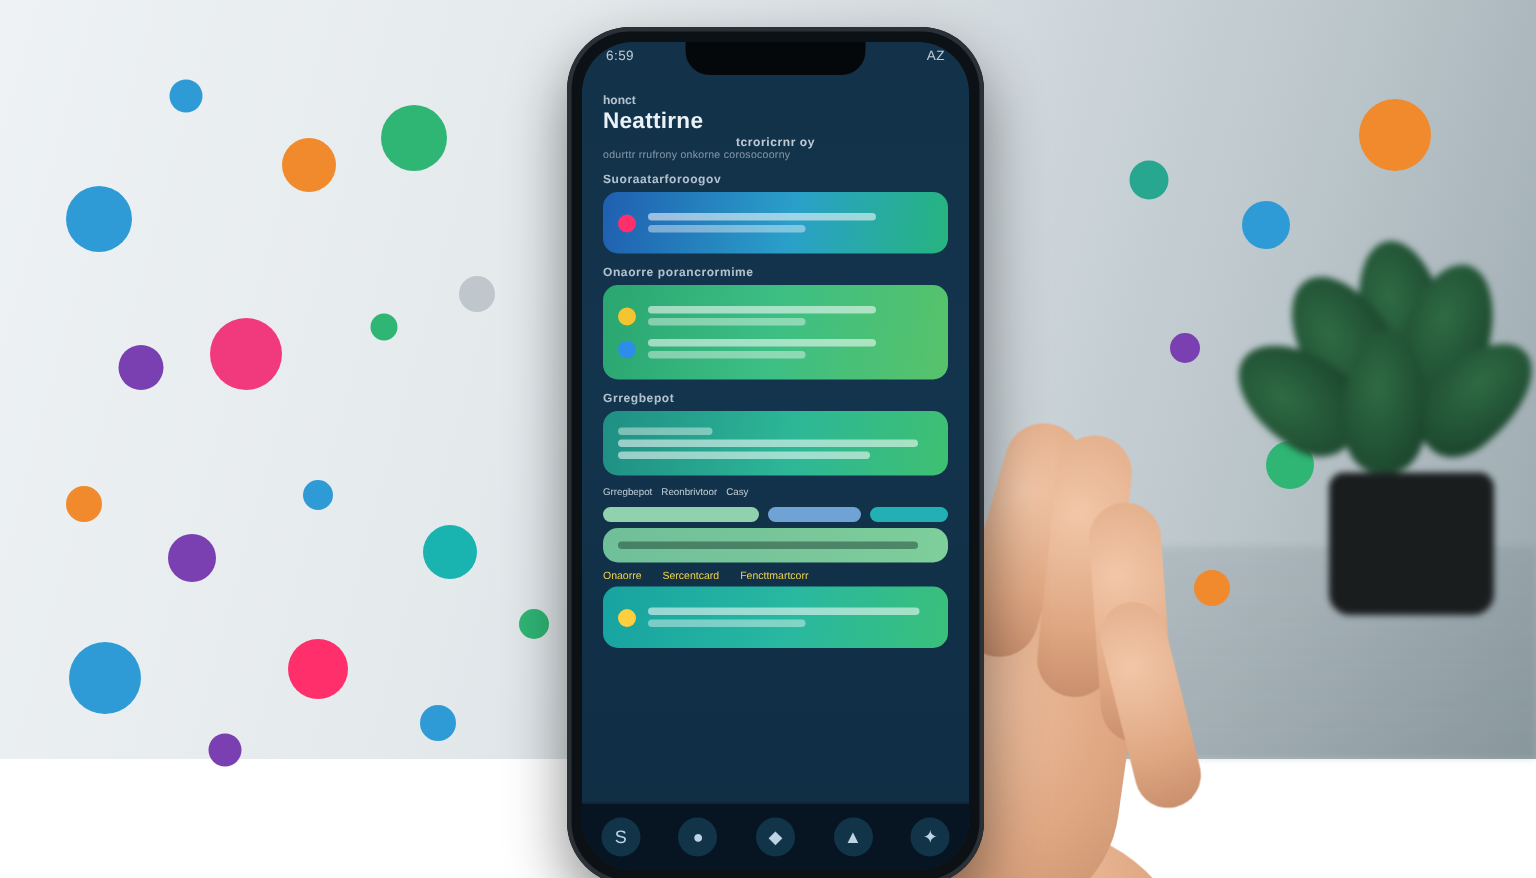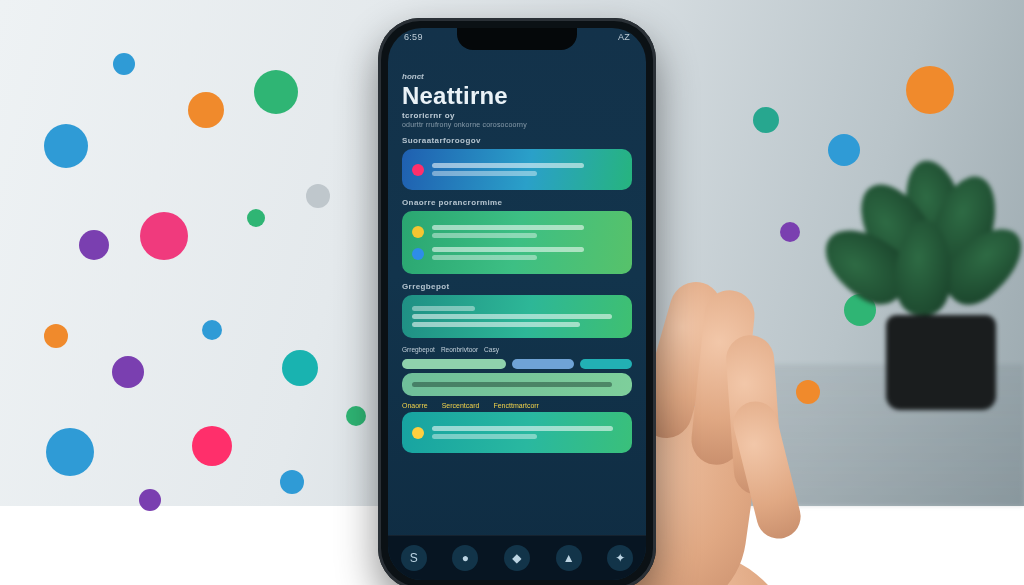--- a/index.html
+++ b/index.html
@@ -22,23 +22,23 @@
   .f3{position:absolute;left:300px;top:85px;width:48px;height:160px;border-radius:40px;transform:rotate(-4deg);}
   .f4{position:absolute;left:315px;top:150px;width:44px;height:140px;border-radius:40px;transform:rotate(-14deg);}
   .wrist{position:absolute;left:160px;top:300px;width:200px;height:160px;border-radius:50%;transform:rotate(10deg);}
   .cuff{position:absolute;left:150px;top:360px;width:260px;height:150px;background:#102034;border-radius:40px;transform:rotate(12deg);filter:blur(1px);}
   
   .phone{position:absolute;left:378px;top:18px;width:278px;height:572px;border-radius:42px;background:#0b1115;box-shadow:0 18px 40px rgba(0,0,0,.45),inset 0 0 0 3px #2a3036;}
   .screen{position:absolute;inset:10px;border-radius:34px;background:linear-gradient(180deg,#13324a 0%,#12344c 45%,#0f2c42 100%);overflow:hidden;color:#dbe6ee;}
   .notch{position:absolute;top:0;left:50%;transform:translateX(-50%);width:120px;height:22px;background:#05080a;border-radius:0 0 16px 16px;z-index:5;}
   .status{position:absolute;top:4px;left:0;right:0;display:flex;justify-content:space-between;padding:0 16px;font-size:9px;letter-spacing:.3px;opacity:.85;z-index:4;}
   .content{position:absolute;inset:0;padding:30px 14px 52px 14px;overflow:hidden;}
-  .crumb{font-size:8px;font-weight:600;opacity:.8;margin:14px 0 1px;font-style:italic;}
-  h1{font-size:24px;font-weight:700;margin:0 0 1px;letter-spacing:.2px;color:#eaf2f7;}
-  .sub1{font-size:8px;font-weight:600;opacity:.85;letter-spacing:.4px;}
+  .crumb{font-size:8px;font-weight:600;opacity:.8;margin:4px 0 1px;}
+  h1{font-size:15px;font-weight:700;margin:0 0 1px;letter-spacing:.2px;color:#eaf2f7;}
+  .sub1{font-size:8px;font-weight:600;opacity:.85;letter-spacing:.4px;text-align:center;}
   .sub2{font-size:7px;opacity:.55;letter-spacing:.2px;margin-top:1px;filter:blur(.3px);}
   .sec{font-size:8px;font-weight:700;opacity:.8;letter-spacing:.4px;margin:8px 0 4px;}
   .card{border-radius:10px;padding:8px 10px;margin-bottom:6px;position:relative;}
   .line{height:5px;border-radius:3px;background:rgba(255,255,255,.55);margin:3px 0;filter:blur(.4px);}
   .line.sm{width:55%;opacity:.75;}
   .line.med{width:80%;}
   .line.full{width:95%;}
   .row{display:flex;align-items:center;gap:8px;margin:3px 0;}
   .bullet{width:12px;height:12px;border-radius:50%;flex:none;}
   .chiprow{display:flex;gap:6px;align-items:center;margin:4px 0 4px;}

